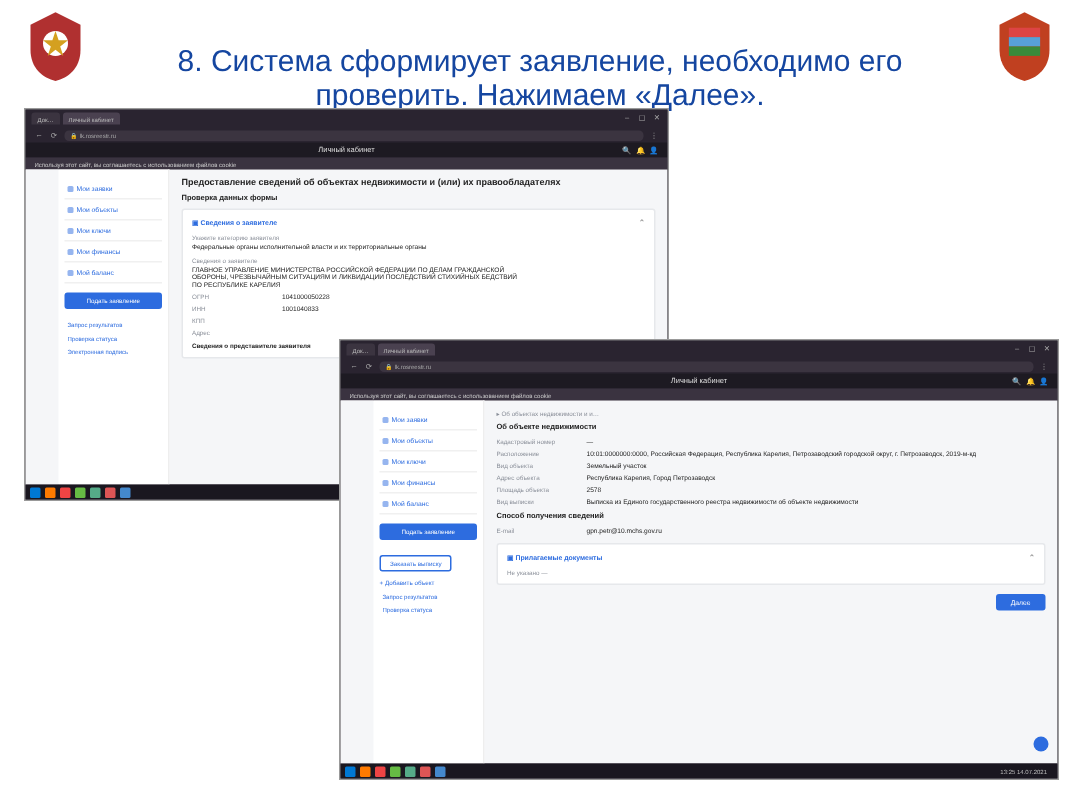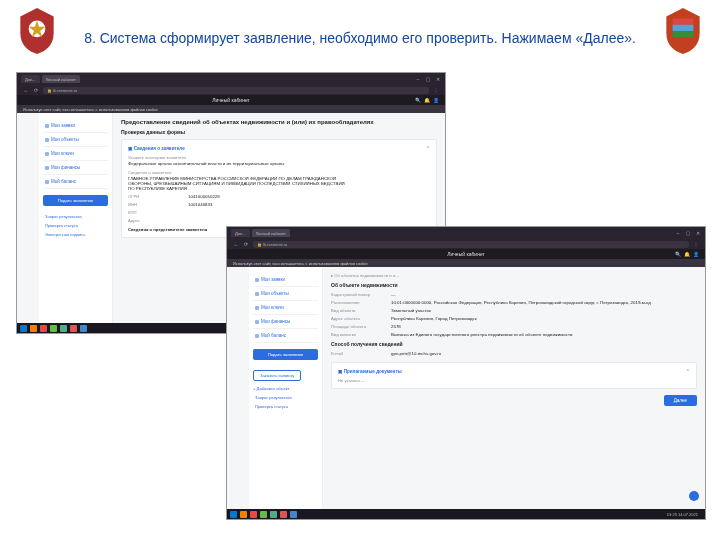--- a/index.html
+++ b/index.html
@@ -16,21 +16,21 @@
     top: 6px;
   }
   .emblem.left { left: 16px; }
   .emblem.right { right: 16px; }
   .emblem svg { width: 100%; height: 100%; }
   .caption {
     position: absolute;
     top: 30px; left: 74px; right: 74px;
     text-align: center;
     color: #1546a0;
-    font-size: 14px;
+    font-size: 20px;
   }
   .shot {
     position: absolute;
     background: #2a2430;
     border: 1px solid #999;
     overflow: hidden;
     font-size: 5px;
     color: #555;
   }
   .shot.a { left: 16px; top: 72px; width: 430px; height: 262px; }

